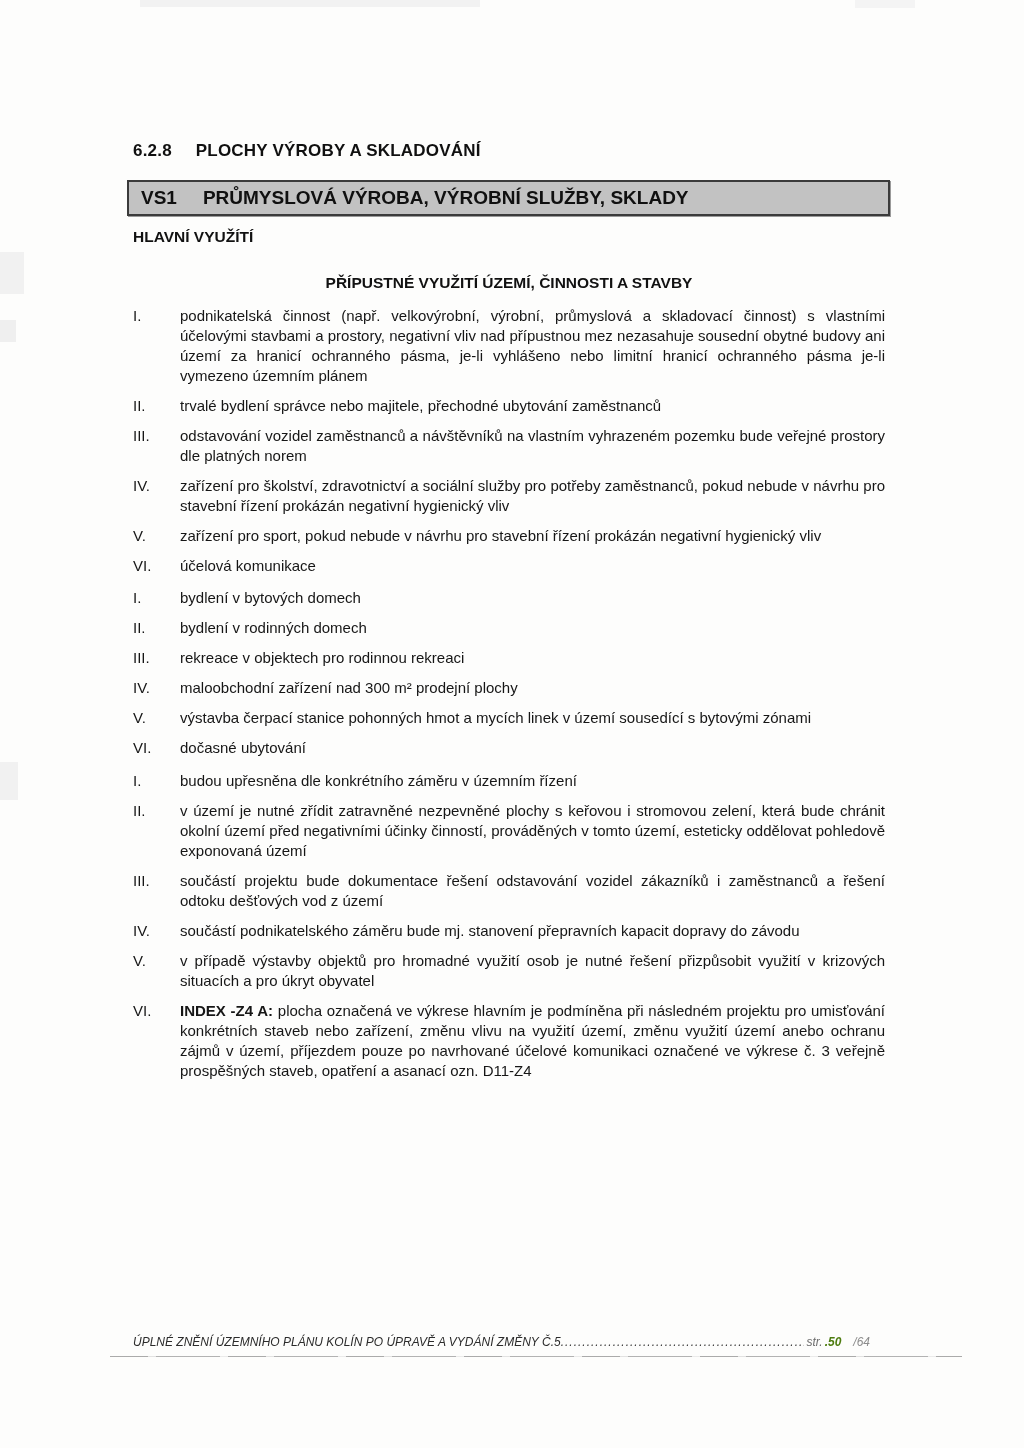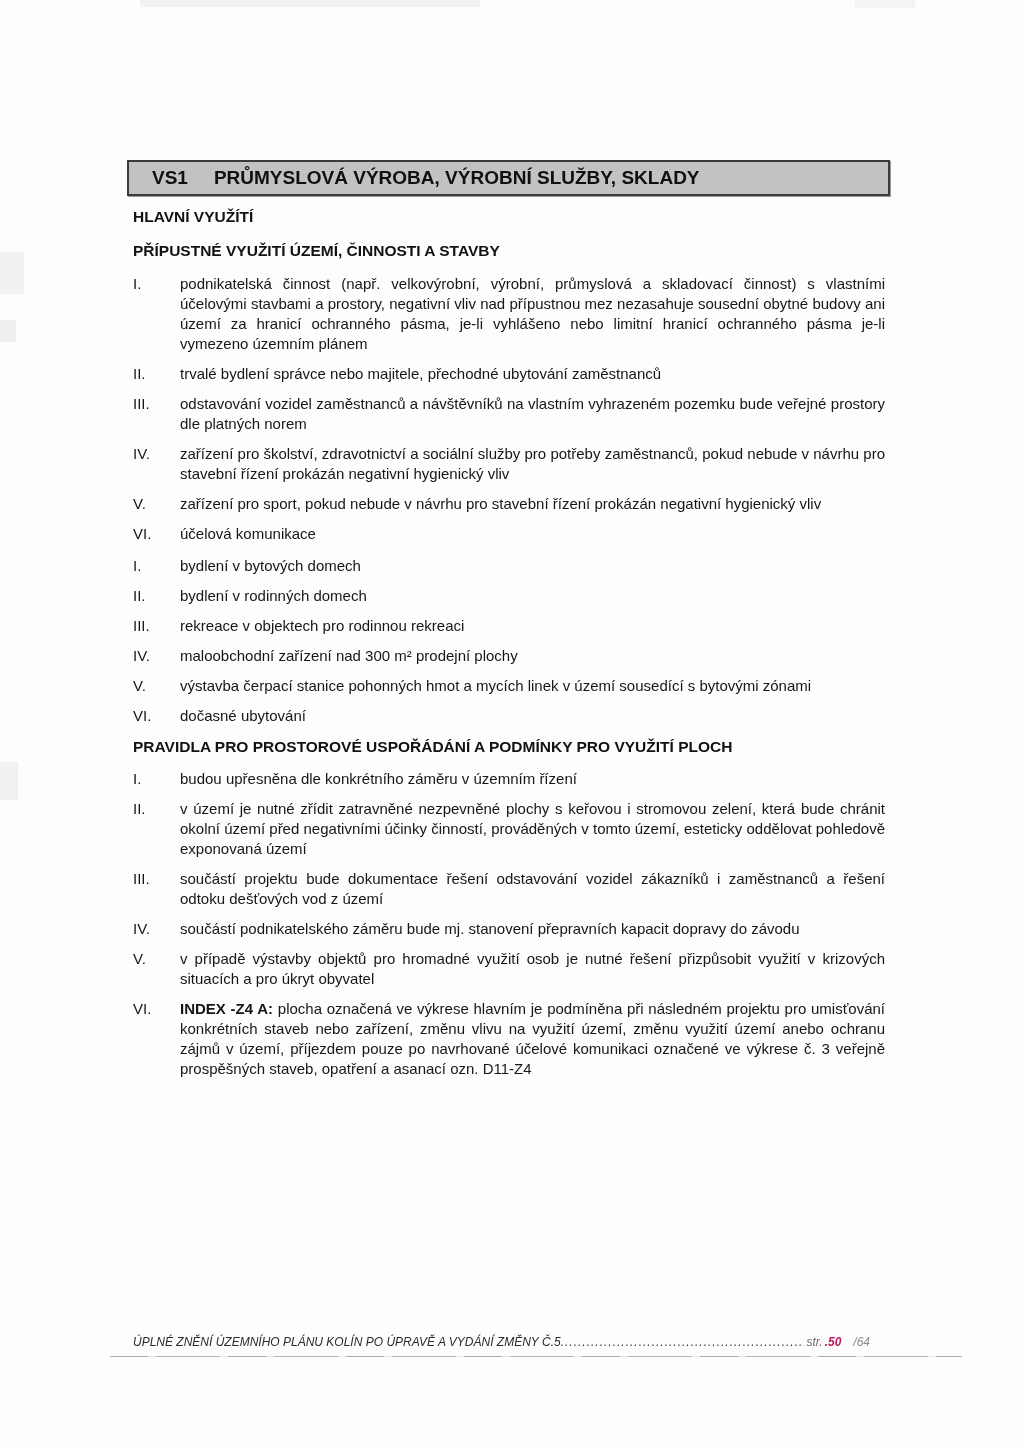--- a/index.html
+++ b/index.html
@@ -32,35 +32,35 @@
     box-sizing: border-box;
     margin-top: 19px;
     margin-left: -6px;
     width: 763px;
     height: 36px;
     background: #c2c2c2;
     border: 2px solid #3b3b3b;
     box-shadow: 1px 1px 0 #9a9a9a;
     display: flex;
     align-items: center;
-    padding-left: 23px;
+    padding-left: 12px;
     font-weight: bold;
     font-size: 19px;
     color: #101010;
   }
   .zone-banner .zcode { margin-right: 26px; }
 
   .sub-heading {
     font-size: 15.5px;
     font-weight: bold;
     color: #111;
     margin: 12px 0 0 0;
     height: 18px;
   }
-  .sub-heading.mt13 { margin-top: 16px; }
+  .sub-heading.mt13 { margin-top: 28px; text-align: center; }
 
   .main-par {
     margin-top: 10px;
     font-size: 15px;
     line-height: 20px;
     text-align: justify;
     text-indent: 48px;
   }
 
   .rlist { margin-top: 14px; }
@@ -86,21 +86,21 @@
     align-items: baseline;
     white-space: nowrap;
   }
   .footer .dots {
     flex: 1;
     overflow: hidden;
     letter-spacing: 1px;
     color: #3a3a3a;
   }
   .footer .pg-label { color: #6b6b6b; margin-left: 2px; }
-  .footer .pg-cur { color: #be185d; font-weight: bold; margin-left: 2px; }
+  .footer .pg-cur { color: #4d7c0f; font-weight: bold; margin-left: 2px; }
   .footer .pg-total { color: #8c8c8c; margin-left: 12px; }
 
   .footer-rule {
     position: absolute;
     left: 110px; top: 1356px;
     width: 852px; height: 1px;
     background: repeating-linear-gradient(90deg,
       #8f8f8f 0 38px, #d9d9d9 38px 46px,
       #9a9a9a 46px 110px, #e4e4e4 110px 118px);
     opacity: 0.75;
@@ -110,20 +110,24 @@
 <body>
 
 <div class="artifact" style="left:140px; top:0; width:340px; height:7px; background:#f2f2f2;"></div>
 <div class="artifact" style="left:855px; top:0; width:60px; height:8px; background:#f4f4f4;"></div>
 <div class="artifact" style="left:0; top:252px; width:24px; height:42px; background:#f1f1f1;"></div>
 <div class="artifact" style="left:0; top:320px; width:16px; height:22px; background:#efefef;"></div>
 <div class="artifact" style="left:0; top:762px; width:18px; height:38px; background:#f1f1f1;"></div>
 
 <div class="content">
 
+  <div class="doc-title">
+    <span class="num">6.2.8</span>
+    <span>PLOCHY VÝROBY A SKLADOVÁNÍ</span>
+  </div>
 
   <div class="zone-banner">
     <span class="zcode">VS1</span>
     <span>PRŮMYSLOVÁ VÝROBA, VÝROBNÍ SLUŽBY, SKLADY</span>
   </div>
 
   <div class="sub-heading">HLAVNÍ VYUŽÍTÍ</div>
 
 
   <div class="sub-heading mt13">PŘÍPUSTNÉ VYUŽITÍ ÚZEMÍ, ČINNOSTI A STAVBY</div>
@@ -176,21 +180,20 @@
     <div class="item">
       <span class="rnum">V.</span>
       <span class="itext">výstavba čerpací stanice pohonných hmot a mycích linek v území sousedící s bytovými zónami</span>
     </div>
     <div class="item">
       <span class="rnum">VI.</span>
       <span class="itext">dočasné ubytování</span>
     </div>
   </div>
 
-  <div class="sub-heading">PRAVIDLA PRO PROSTOROVÉ USPOŘÁDÁNÍ A PODMÍNKY PRO VYUŽITÍ PLOCH</div>
 
   <div class="rlist mt13">
     <div class="item">
       <span class="rnum">I.</span>
       <span class="itext">budou upřesněna dle konkrétního záměru v územním řízení</span>
     </div>
     <div class="item">
       <span class="rnum">II.</span>
       <span class="itext">v území je nutné zřídit zatravněné nezpevněné plochy s keřovou i stromovou zelení, která bude chránit okolní území před negativními účinky činností, prováděných v tomto území, esteticky oddělovat pohledově exponovaná území</span>
     </div>

